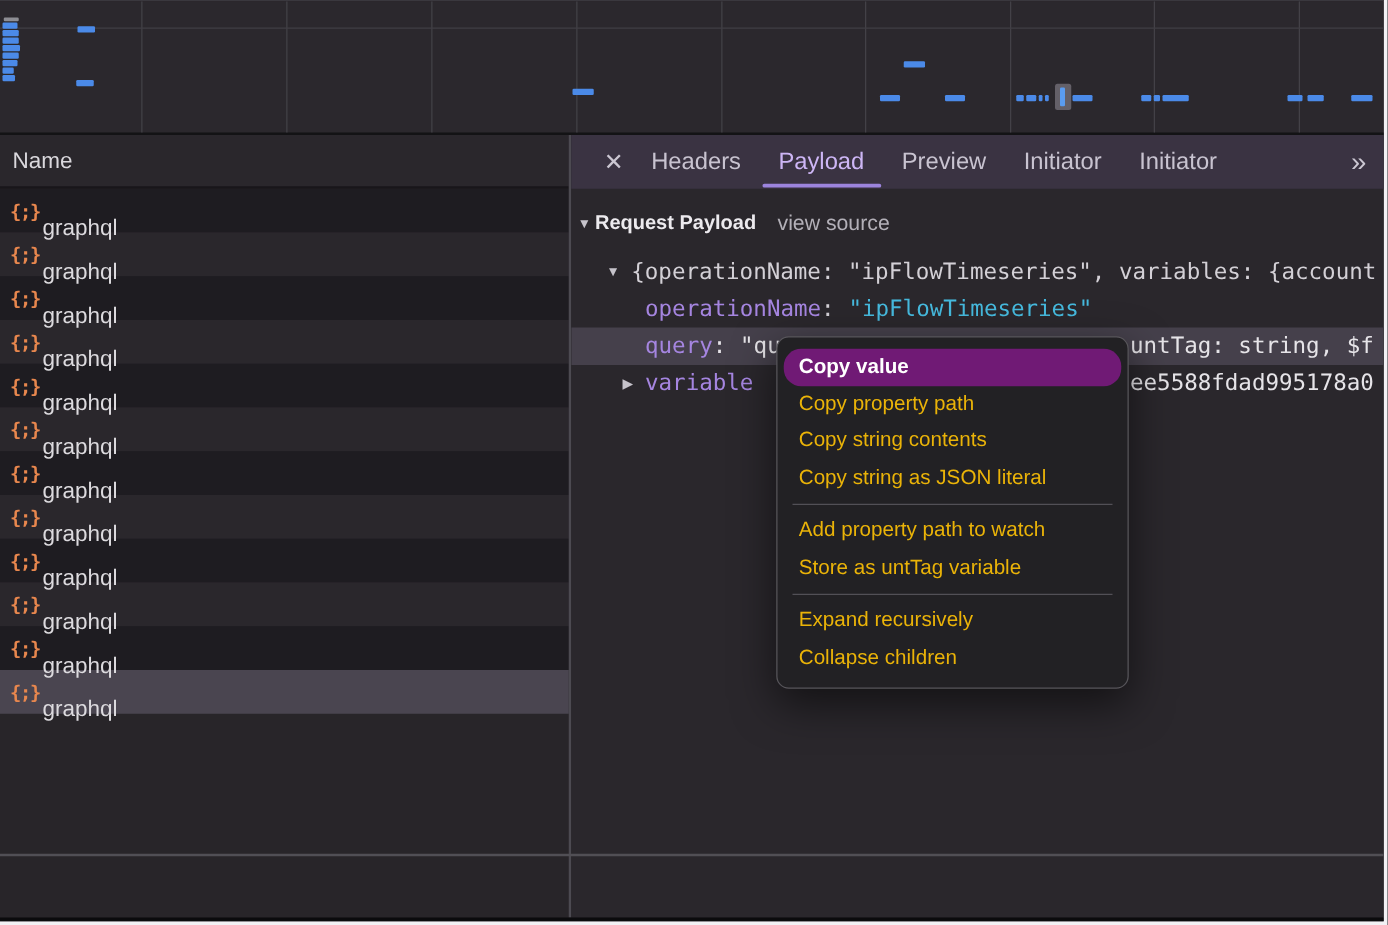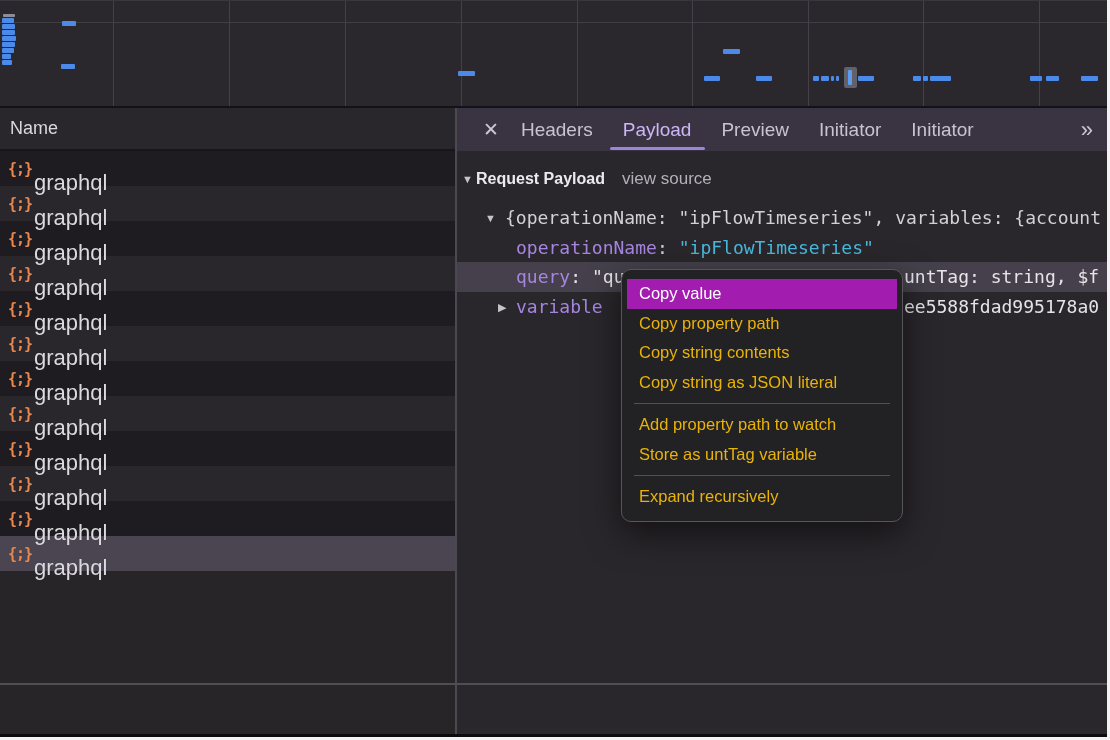--- a/index.html
+++ b/index.html
@@ -21,21 +21,21 @@
   .name-panel { position:absolute; left:0; top:107px; width:455px; height:444px; background:#26232a; }
   .name-header { height:43px; background:#2a272c; border-bottom:2px solid #18161a;
                  display:flex; align-items:center; padding-left:10px;
                  font-size:18px; color:#dad8dd; }
   .req-row { height:35px; display:flex; align-items:center; padding-left:8px; cursor:default; }
   .req-row.striped-a { background:#2a272c; }
   .req-row.striped-b { background:#1e1c21; }
   .req-row.selected { background:#4a4550; }
   .req-icon { font-family:"DejaVu Sans Mono", monospace; font-weight:bold; font-size:15px;
               color:#e8874e; letter-spacing:-1px; width:26px; }
-  .req-label { font-size:22px; color:#dcdade;margin-top:28px; }
+  .req-label { font-size:18px; color:#dcdade;margin-top:28px; }
 
   
   .divider-v { position:absolute; left:455px; top:107px; width:2px; height:626px; background:#4c4a51; }
   .divider-bottom { position:absolute; left:0; top:682px; width:1107px; height:2px; background:#514f55; }
   .black-bar { position:absolute; left:0; top:733px; width:1107px; height:4px; background:#0b0b0d; }
 
   
   .details { position:absolute; left:457px; top:107px; width:650px; height:626px; background:#2a272c; }
   .tabbar { height:43px; background:#3a3342; display:flex; align-items:center; gap:30px; padding-left:26px; }
   .tab-close { color:#cbc7d2; font-size:19px; margin-right:-8px; cursor:pointer; }
@@ -57,22 +57,22 @@
   .c-key { color:#a585e0; }
   .c-str { color:#46b9dd; }
   .row-selected-bg { background:#45404b; }
 
   
   .context-menu { position:absolute; left:621px; top:268px; width:282px;
                   background:#222124; border:1px solid #57555a; border-radius:10px;
                   box-shadow:0 12px 34px rgba(0,0,0,.55); padding:9px 0; z-index:20; }
   .menu-item { height:29.5px; display:flex; align-items:center; padding-left:17px;
                font-size:16.5px; color:#eab308; cursor:pointer; }
-  .menu-item.highlighted { background:#a21caf; color:#ffffff; border-radius:0;
-                           margin:0 5px; padding-left:12px; }
+  .menu-item.highlighted { background:#701a75; color:#ffffff; border-radius:14px;
+                           margin:0 5px; padding-left:12px;font-weight:bold; }
   .menu-sep { height:1px; background:#525056; margin:6px 12px; }
 </style>
 </head>
 <body>
 
 <div class="devtools">
 
   <div class="overview" id="overview">
       <div class="gridline-v" style="left: 113px;"></div>
       <div class="gridline-v" style="left: 229px;"></div>
@@ -214,16 +214,17 @@
   <div class="context-menu" id="ctx-menu">
       <div class="menu-item highlighted">Copy value</div>
       <div class="menu-item">Copy property path</div>
       <div class="menu-item">Copy string contents</div>
       <div class="menu-item">Copy string as JSON literal</div>
       <div class="menu-sep"></div>
       <div class="menu-item">Add property path to watch</div>
       <div class="menu-item">Store as untTag variable</div>
       <div class="menu-sep"></div>
       <div class="menu-item">Expand recursively</div>
+      <div class="menu-item">Collapse children</div>
     </div>
 
   <div class="black-bar"></div>
 </div>
 
 </body></html>

